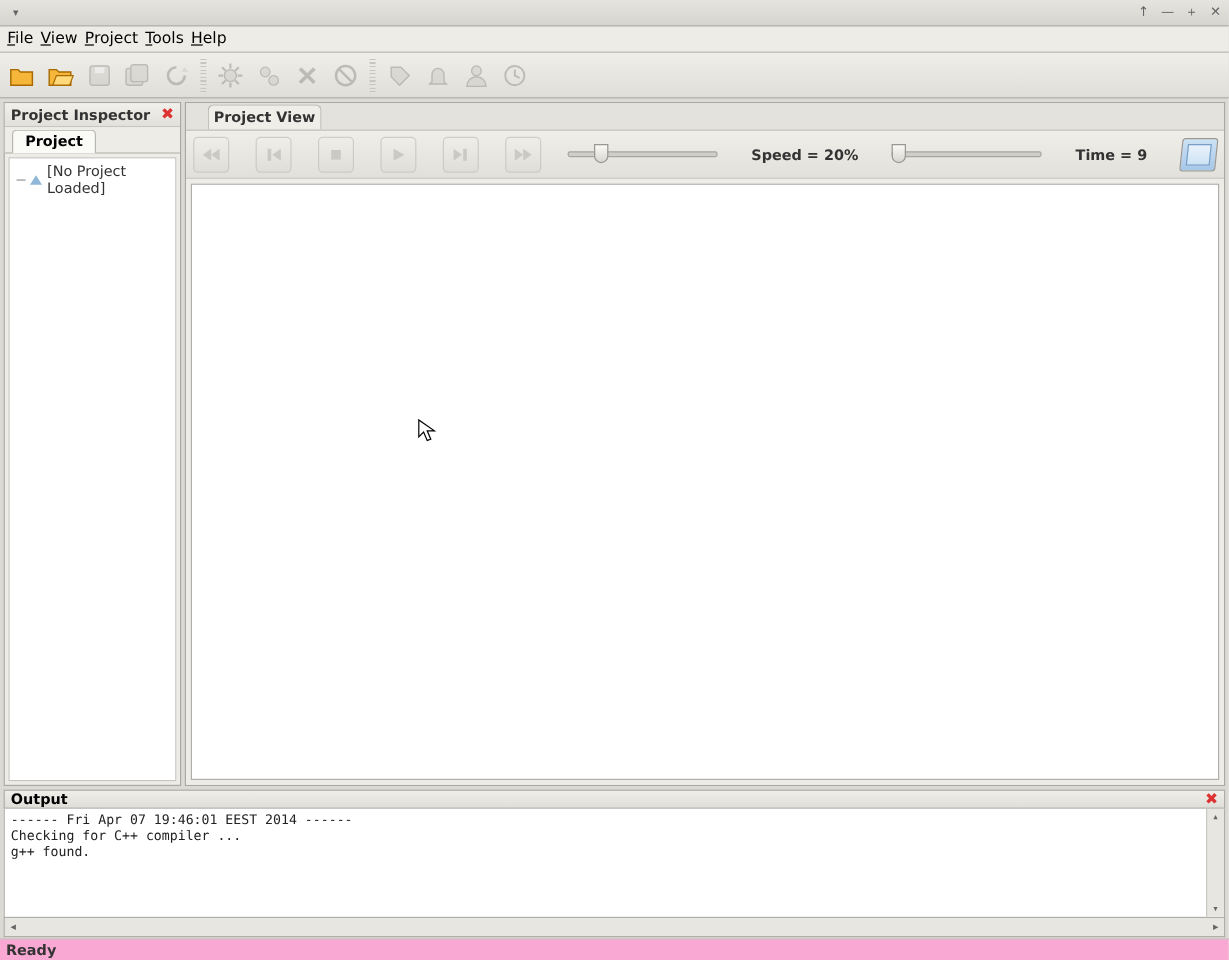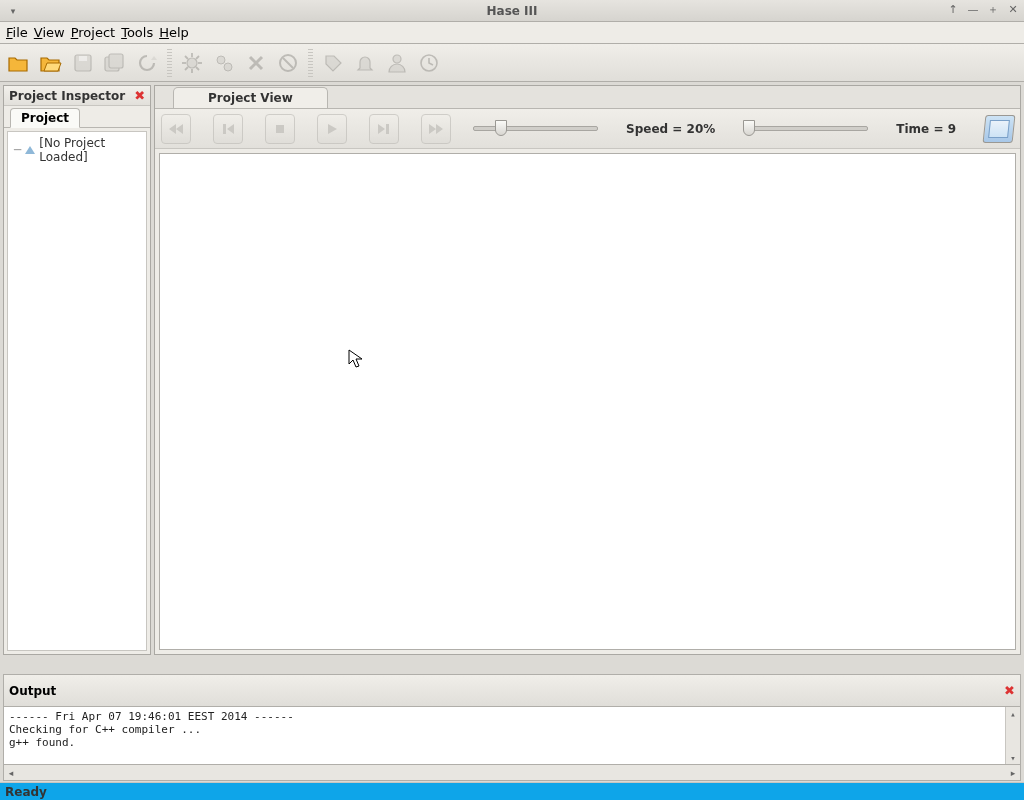--- a/index.html
+++ b/index.html
@@ -173,21 +173,21 @@
     background: #e4e2dd;
     display: flex;
     align-items: flex-end;
     padding-left: 18px;
   }
   .pview .tab2 {
     background: #f0eee9;
     border: 1px solid #b8b6b1;
     border-bottom: none;
     border-radius: 5px 5px 0 0;
-    padding: 3px 34px;
+    padding: 3px 4px;
     font-weight: bold;
     color: #333;
     cursor: pointer;
   }
   .pview-body {
     flex: 1;
     background: #eeece7;
     border-top: 1px solid #b8b6b1;
     display: flex; flex-direction: column;
     min-height: 0;
@@ -260,27 +260,26 @@
     width: 16px; height: 20px;
     pointer-events: none;
   }
   
   .output-wrap {
     height: 124px;
     padding: 0 3px 1px 3px;
     display: flex; flex-direction: column;
   }
   .output-head {
-    height: 33px;
+    height: 16px;
     background: linear-gradient(to bottom,#f0eee9,#e0ded9);
     border: 1px solid #b0aea9;
-    display: flex; align-items: center;
+    display: flex; 
     padding: 0 5px;
     font-weight: bold;
-    margin-top: 16px;
   }
   .output-head .close-x { margin-left: auto; color: #d33; cursor: pointer; font-size:13px; font-weight:bold;}
   .output-body {
     flex: 1;
     background: #fff;
     border: 1px solid #b0aea9;
     border-top: none;
     font-family: "DejaVu Sans Mono", monospace;
     font-size: 11px;
     padding: 3px 5px;
@@ -299,34 +298,33 @@
     height: 16px;
     background:#e8e6e1;
     border:1px solid #b0aea9; border-top:none;
     display:flex; align-items:center;
   }
   .out-hscroll .arr{width:14px;height:14px;display:flex;align-items:center;justify-content:center;font-size:9px;color:#666;cursor:pointer;}
   .out-hscroll .track{flex:1;}
   
   .statusbar {
     height: 18px;
-    background: #0ea5e9;
+    background: #f9a8d4;
     border-top: 1px solid #c8c6c1;
     display: flex; align-items: center;
     padding: 0 5px;
     font-weight: bold;
     color: #333;
   }
 </style>
 </head>
 <body>
 
 <div class="titlebar">
   <div class="dropdown">▾</div>
-  <div class="title">Hase III</div>
   <div class="win-controls">
     <div class="win-btn">↑</div>
     <div class="win-btn">—</div>
     <div class="win-btn">＋</div>
     <div class="win-btn">✕</div>
   </div>
 </div>
 
 <div class="menubar">
   <div class="menu-item"><span class="ul">F</span><span>ile</span></div>

